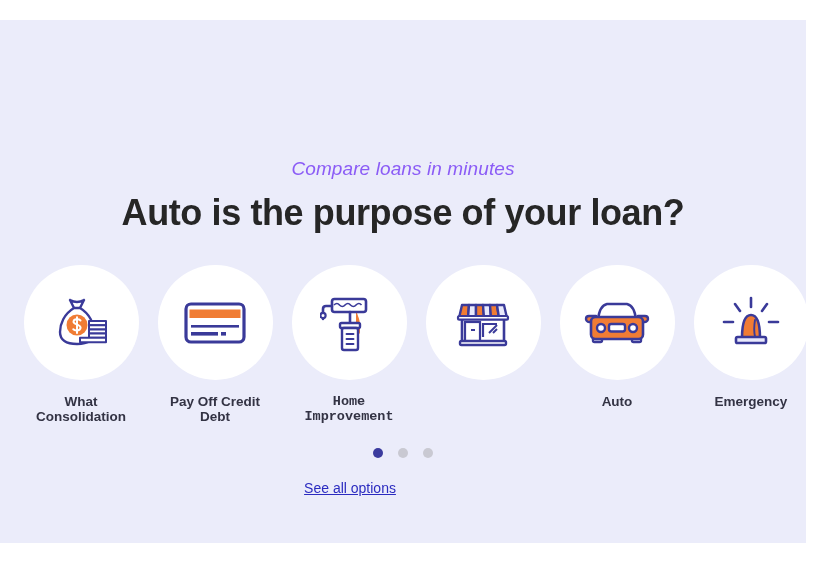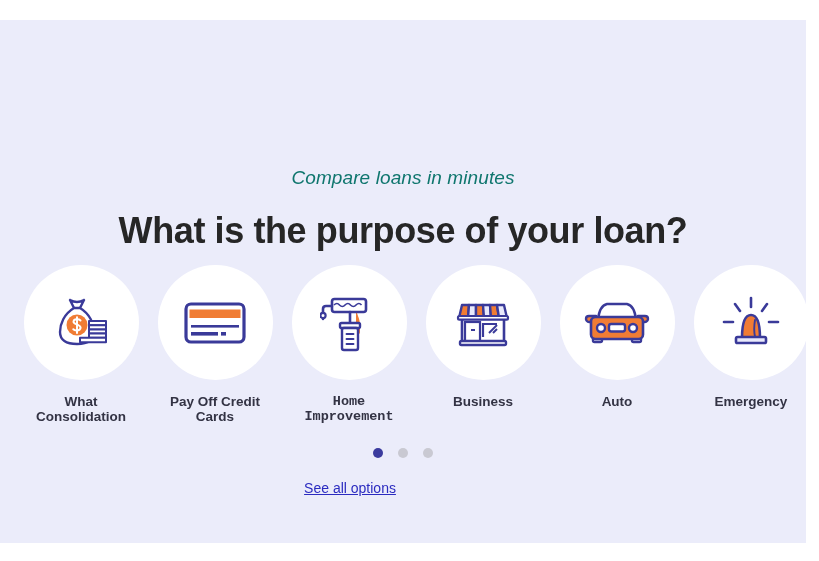--- a/index.html
+++ b/index.html
@@ -25,25 +25,25 @@
 
   #hero {
     position: absolute;
     left: 0;
     top: 0;
     width: 806px;
     text-align: center;
   }
 
   #subtitle {
-    margin: 9px;
+    margin: 0;
     padding-top: 138px;
     font-style: italic;
     font-size: 19px;
-    color: #0f766e;
+    color: #8b5cf6;
     letter-spacing: 0.1px;
   }
 
   #title {
     margin: 0;
     padding-top: 12px;
     font-size: 36px;
     font-weight: bold;
     color: #262626;
     letter-spacing: -0.4px;
@@ -123,21 +123,21 @@
     cursor: pointer;
   }
 </style>
 </head>
 <body>
 
 <div id="panel">
 
   <div id="hero">
     <div id="subtitle">Compare loans in minutes</div>
-    <div id="title">What is the purpose of your loan?</div>
+    <div id="title">Auto is the purpose of your loan?</div>
   </div>
 
   <div id="carousel">
 
     <div class="card" style="left:14px;">
       <div class="circle">
         <svg width="62" height="58" viewBox="0 0 62 58">
           <g fill="none" stroke="#3a3a99" stroke-width="2.4" stroke-linejoin="round" stroke-linecap="round">
             <path d="M20 6 L24 14 M34 6 L30 14 M20 6 Q27 10 34 6"></path>
             <path d="M24 14 L30 14 C40 20 44 30 44 38 C44 46 38 50 27 50 C16 50 10 46 10 38 C10 30 14 20 24 14 Z" fill="#ffffff"></path>
@@ -164,21 +164,21 @@
       <div class="circle">
         <svg width="64" height="48" viewBox="0 0 64 48">
           <rect x="3" y="5" width="58" height="38" rx="5" fill="#ffffff" stroke="#3a3a99" stroke-width="3.2"></rect>
           <rect x="6.5" y="10.5" width="51" height="8.5" fill="#f07c34"></rect>
           <rect x="8" y="26" width="48" height="2.6" fill="#3a3a99"></rect>
           <rect x="8" y="33" width="27" height="3.6" fill="#3a3a99"></rect>
           <rect x="38" y="33" width="5" height="3.6" fill="#3a3a99"></rect>
         </svg>
       </div>
       <div class="card-label">Pay Off Credit
-Cards</div>
+Debt</div>
     </div>
 
     <div class="card" style="left:282px;font-family:Liberation Mono, monospace;">
       <div class="circle">
         <svg width="58" height="62" viewBox="0 0 58 62">
           <path d="M36 14 C36 22 40 26 40 33 L40 40 C40 43 36 43 36 40 L36 33" fill="#f07c34"></path>
           <rect x="12" y="7" width="34" height="13" rx="2.5" fill="#ffffff" stroke="#3a3a99" stroke-width="2.6"></rect>
           <path d="M14 13 q3 -3 5.5 0 q3 3 5.5 0 q3 -3 5.5 0 q3 3 5.5 0 q3 -3 5.5 0" fill="none" stroke="#3a3a99" stroke-width="1.7"></path>
           <path d="M12 14 L6 14 C4 14 3 15 3 17 L3 21 M3 25 L3 27" fill="none" stroke="#3a3a99" stroke-width="2.6" stroke-linecap="round"></path>
           <circle cx="3" cy="23.5" r="2.6" fill="#ffffff" stroke="#3a3a99" stroke-width="2.2"></circle>
@@ -210,21 +210,20 @@
             <path d="M16 22 L17 9 L24 9 L24 22 Z" fill="#e8e9fb"></path>
             <path d="M24 22 L24 9 L31 9 L32 22 Z" fill="#f07c34"></path>
             <path d="M32 22 L31 9 L38 9 L39 22 Z" fill="#e8e9fb"></path>
             <path d="M39 22 L38 9 L45 9 L47 22 Z" fill="#f07c34"></path>
             <path d="M47 22 L45 9 L52 9 L55 22 Z" fill="#e8e9fb"></path>
           </g>
           <rect x="6" y="20" width="50" height="3.6" rx="1.4" fill="#ffffff" stroke="#3a3a99" stroke-width="2.2"></rect>
           <rect x="8" y="45" width="46" height="4" rx="1.4" fill="#ffffff" stroke="#3a3a99" stroke-width="2.4"></rect>
         </svg>
       </div>
-      <div class="card-label">Business</div>
     </div>
 
     <div class="card" style="left:550px;">
       <div class="circle">
         <svg width="66" height="50" viewBox="0 0 66 50">
           <path d="M14 22 C15 12 18 7 23 6 L43 6 C48 7 51 12 52 22 Z" fill="#ffffff" stroke="#3a3a99" stroke-width="2.6" stroke-linejoin="round"></path>
           <path d="M5 18 L12 18 L12 24 L5 24 C3 24 2 22 2 21 C2 19 3 18 5 18 Z" fill="#f07c34" stroke="#3a3a99" stroke-width="2.4" stroke-linejoin="round"></path>
           <path d="M61 18 L54 18 L54 24 L61 24 C63 24 64 22 64 21 C64 19 63 18 61 18 Z" fill="#f07c34" stroke="#3a3a99" stroke-width="2.4" stroke-linejoin="round"></path>
           <rect x="9" y="36" width="9" height="8" rx="1.5" fill="#e8e9fb" stroke="#3a3a99" stroke-width="2.4"></rect>
           <rect x="48" y="36" width="9" height="8" rx="1.5" fill="#e8e9fb" stroke="#3a3a99" stroke-width="2.4"></rect>

